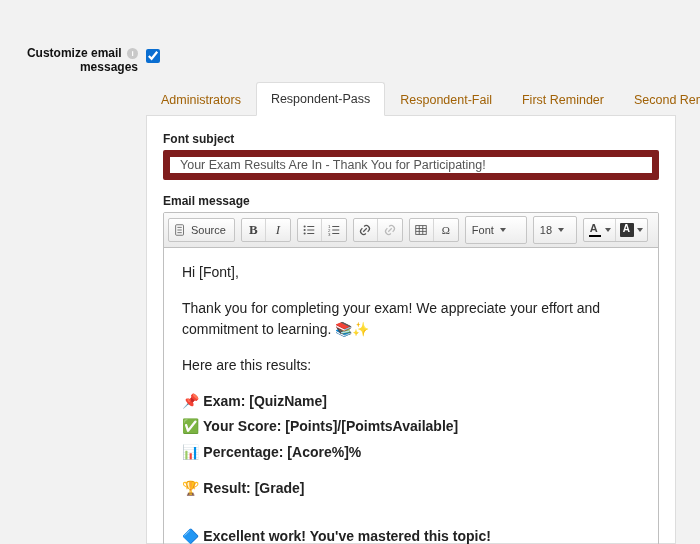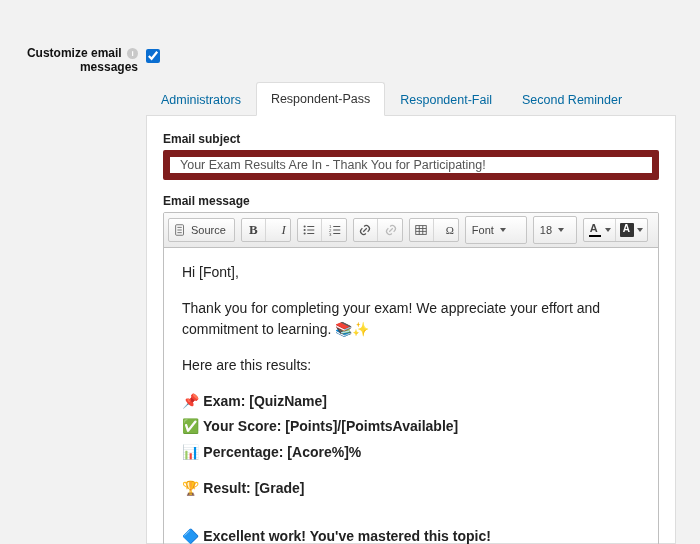--- a/index.html
+++ b/index.html
@@ -62,21 +62,21 @@
     top:82px;
     right:24px;
     height:34px;
     border-bottom:1px solid #ddd;
     display:flex;
     align-items:flex-end;
   }
   .tab {
     padding:9px 14px 9px;
     font-size:12.5px;
-    color:#0369a1;
+    color:#a16207;
     cursor:pointer;
     border:1px solid transparent;
     border-bottom:none;
     position:relative;
     bottom:-1px;
     background:transparent;
     white-space:nowrap;
   }
   .tab.active {
     background:#fff;
@@ -143,21 +143,21 @@
     height:22px;
     display:flex;
     align-items:center;
     justify-content:center;
     padding:0 4px;
     font-size:11px;
     color:#444;
     cursor:pointer;
     border-right:1px solid #d7d7d7;
   }
-  .btn:last-child { border-right:none;justify-content:flex-end; }
+  .btn:last-child { border-right:none; }
   .btn svg { width:14px; height:14px; display:block; }
   .btn .caret { margin-left:3px; }
   .sourcetxt { font-size:11px; padding:0 4px; }
   .selbox {
     display:flex;
     align-items:center;
     height:28px;
     border:1px solid #c5c5c5;
     border-radius:2px;
     background:linear-gradient(#ffffff,#ededed);
@@ -194,25 +194,26 @@
 <div class="left-label-row">
   <span class="lbl1"><span>Customize email</span> <span class="info-icon">i</span></span>
   <span class="lbl2">messages</span>
 </div>
 <input type="checkbox" class="chk" checked="" style="">
 
 <div class="tabs">
   <div class="tab">Administrators</div>
   <div class="tab active">Respondent-Pass</div>
   <div class="tab">Respondent-Fail</div>
+  <div class="tab">First Reminder</div>
   <div class="tab">Second Reminder</div>
 </div>
 
 <div class="panel">
-  <div class="field-label">Email subject</div>
+  <div class="field-label">Font subject</div>
   <input class="subject-input" value="Your Exam Results Are In - Thank You for Participating!" style="">
 
   <div class="field-label msg-label">Email message</div>
 
   <div class="editor">
     <div class="toolbar">
 
       <div class="grp">
         <div class="btn">
           <svg viewBox="0 0 16 16">

